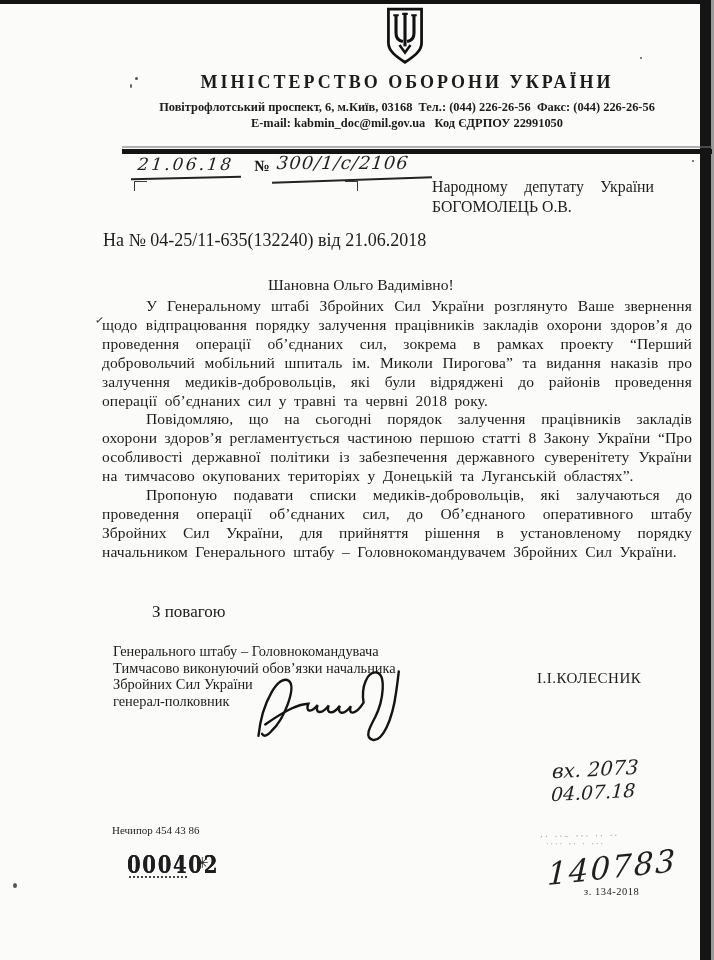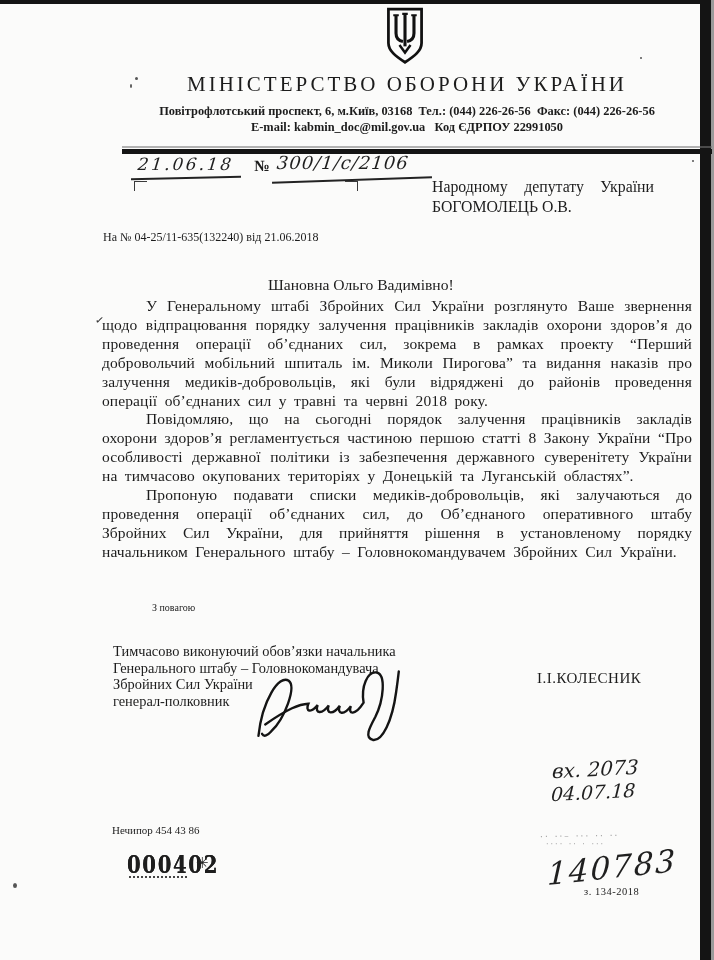--- a/index.html
+++ b/index.html
@@ -51,21 +51,21 @@
         <path d="M17 12 V38 Q17 48 27 50"></path>
         <path d="M43 12 V38 Q43 48 33 50"></path>
         <path d="M30 10 V57"></path>
       </g>
       <path d="M22 55 L30 66 L38 55" fill="none" stroke="#111" stroke-width="3.5"></path>
       <path d="M13 12 h8 M39 12 h8 M26 10 h8" stroke="#111" stroke-width="3"></path>
     </svg>
   </div>
 
   <div class="abs center" style="left:107px;top:72px;width:600px;">
-    <div style="font-size:21px;font-weight:normal;letter-spacing:3px;">МІНІСТЕРСТВО ОБОРОНИ УКРАЇНИ</div>
+    <div style="font-size:18px;font-weight:bold;letter-spacing:3px;">МІНІСТЕРСТВО ОБОРОНИ УКРАЇНИ</div>
     <div style="font-size:12.4px;font-weight:600;margin-top:7px;">Повітрофлотський проспект, 6, м.Київ, 03168 &nbsp;Тел.: (044) 226-26-56 &nbsp;Факс: (044) 226-26-56</div>
     <div style="font-size:12.4px;font-weight:600;margin-top:1px;">E-mail: kabmin_doc@mil.gov.ua &nbsp; Код ЄДРПОУ 22991050</div>
   </div>
 
   <div class="abs" style="left:122px;top:146px;width:590px;height:2px;background:#777;opacity:.55;"></div>
   <div class="abs bar" style="left:122px;top:149px;width:590px;height:4.5px;"></div>
 
   <div class="abs hand" style="left:138px;top:154px;font-size:17px;letter-spacing:2.5px;">21.06.18</div>
   <div class="abs u-line" style="left:131px;top:177px;width:110px;transform:rotate(-1.2deg);"></div>
   <div class="abs" style="left:254px;top:157px;font-size:15.5px;font-weight:bold;">№</div>
@@ -73,37 +73,37 @@
   <div class="abs u-line" style="left:272px;top:179px;width:160px;transform:rotate(-2deg);"></div>
 
   <div class="abs bracket left" style="left:134px;top:181px;"></div>
   <div class="abs bracket right" style="left:345px;top:181px;"></div>
 
   <div class="abs recipient" style="left:432px;top:177px;">
     <div class="just">Народному депутату України</div>
     <div>БОГОМОЛЕЦЬ О.В.</div>
   </div>
 
-  <div class="abs" style="left:103px;top:230px;font-size:12px;">На № 04-25/11-635(132240) від 21.06.2018</div>
+  <div class="abs" style="left:103px;top:230px;font-size:18px;">На № 04-25/11-635(132240) від 21.06.2018</div>
 
   <div class="abs" style="left:268px;top:264px;font-size:15.6px;margin-top:12px;">Шановна Ольго Вадимівно!</div>
 
   <div class="abs" style="left:95px;top:314px;font-size:11px;color:#333;transform:rotate(8deg);">✓</div>
 
   <div class="abs body-text" style="left:102px;top:297px;">
     <p>У Генеральному штабі Збройних Сил України розглянуто Ваше звернення щодо відпрацювання порядку залучення працівників закладів охорони здоров’я до проведення операції об’єднаних сил, зокрема в рамках проекту “Перший добровольчий мобільний шпиталь ім. Миколи Пирогова” та видання наказів про залучення медиків-добровольців, які були відряджені до районів проведення операції об’єднаних сил у травні та червні 2018 року.</p>
     <p>Повідомляю, що на сьогодні порядок залучення працівників закладів охорони здоров’я регламентується частиною першою статті 8 Закону України “Про особливості державної політики із забезпечення державного суверенітету України на тимчасово окупованих територіях у Донецькій та Луганській областях”.</p>
     <p>Пропоную подавати списки медиків-добровольців, які залучаються до проведення операції об’єднаних сил, до Об’єднаного оперативного штабу Збройних Сил України, для прийняття рішення в установленому порядку начальником Генерального штабу – Головнокомандувачем Збройних Сил України.</p>
   </div>
 
-  <div class="abs" style="left:152px;top:602px;font-size:10px;">З повагою</div>
+  <div class="abs" style="left:152px;top:602px;font-size:17px;">З повагою</div>
 
   <div class="abs sigblock" style="left:113px;top:643px;">
+    <div>Генерального штабу – Головнокомандувача</div>
     <div>Тимчасово виконуючий обов’язки начальника</div>
-    <div>Генерального штабу – Головнокомандувача</div>
     <div>Збройних Сил України</div>
     <div>генерал-полковник</div>
   </div>
 
   <div class="abs" style="left:236px;top:653px;transform:rotate(-3deg);">
     <svg width="255" height="92" viewBox="0 0 260 100">
       <g fill="none" stroke="#141414" stroke-width="2.6" stroke-linecap="round">
         <path d="M14 84 C20 46 40 18 50 26 C58 33 44 66 28 80 C24 84 20 86 18 82"></path>
         <path d="M22 72 C48 56 60 52 70 52 C66 60 72 63 80 54 C76 63 84 65 92 55 C88 64 96 66 104 56 C100 65 108 67 116 57 C112 66 120 68 130 54 C128 36 136 20 146 22 C156 25 152 52 142 70 C136 80 128 92 138 95 C148 97 160 76 166 44 C168 34 169 28 170 22"></path>
       </g>

